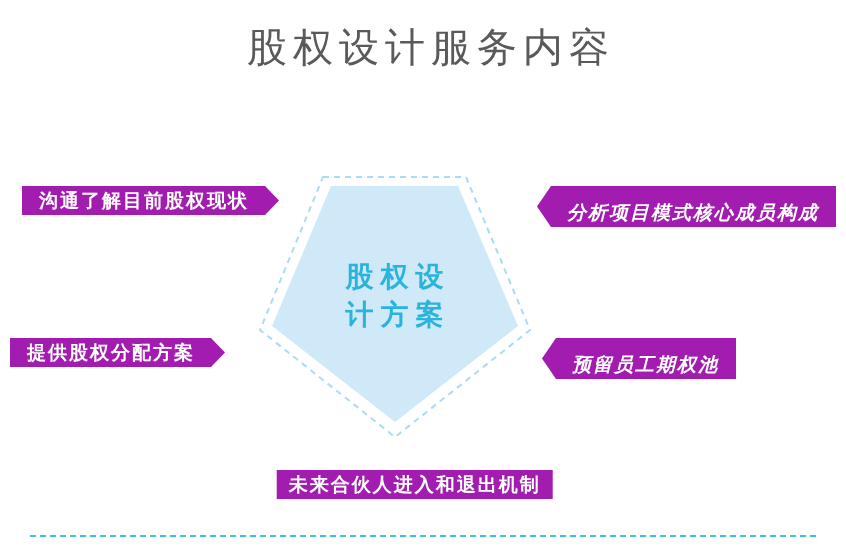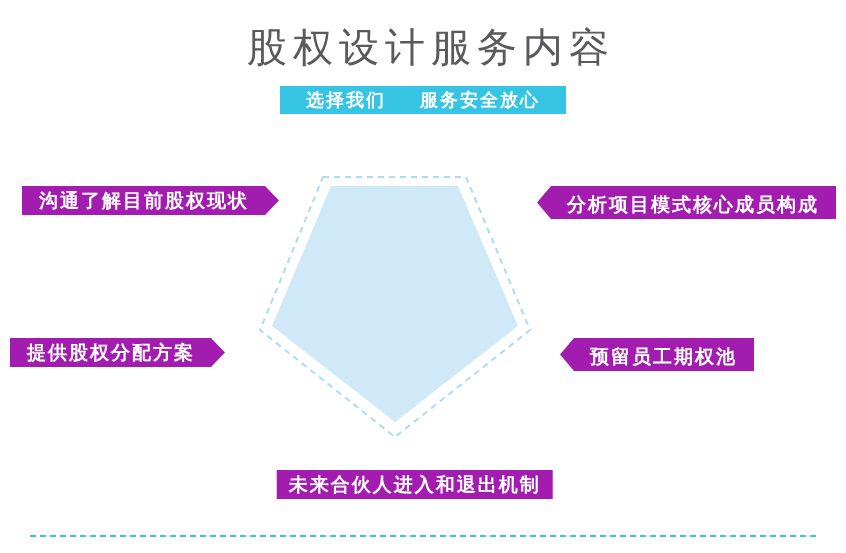--- a/index.html
+++ b/index.html
@@ -53,31 +53,32 @@
     font-size: 19px;
     font-weight: bold;
     white-space: nowrap;
     letter-spacing: 2px;
   }
   .ribbon.point-right {
     padding: 0 30px 0 17px;
     clip-path: polygon(0 0, calc(100% - 14px) 0, 100% 50%, calc(100% - 14px) 100%, 0 100%);
   }
   .ribbon.point-left {
-    padding: 4px 17px 0 30px;
+    padding: 12px 17px 0 30px;
     clip-path: polygon(14px 0, 100% 0, 100% 100%, 14px 100%, 0 50%);
+    font-style: italic;
   }
   .ribbon.flat {
     padding: 0 12px;
     text-align: center;
   }
   .label-top-left    { left: 22px;  top: 186px; }
   .label-top-right   { right: 10px; top: 186px; }
   .label-mid-left    { left: 10px;  top: 338px; }
-  .label-mid-right   { right: 92px; top: 338px; }
+  .label-mid-right   { right: 110px; top: 338px; }
   .label-bottom      { left: 50%; transform: translateX(-53%); top: 470px; }
   .pentagon-svg {
     position: absolute;
     left: 248px;
     top: 165px;
     width: 300px;
     height: 285px;
   }
   .pentagon-text {
     position: absolute;
@@ -99,30 +100,30 @@
     border-top: 2px dashed #35c4e3;
   }
 </style>
 </head>
 <body>
 
 <div class="canvas">
 
   <h1 class="page-title">股权设计服务内容</h1>
 
-  <div class="banner">
-    <span>选择我们</span>
-    <span>服务安全放心</span>
-  </div>
 
   <svg class="pentagon-svg" viewBox="0 0 300 285" xmlns="http://www.w3.org/2000/svg">
     <polygon points="75,12 218,12 282,165 147,272 12,165" fill="none" stroke="#a9dcf5" stroke-width="2" stroke-dasharray="6 5"></polygon>
     <polygon points="83,21 210,21 270,161 147,257 24,161" fill="#cfe9f8" stroke="none"></polygon>
   </svg>
 
+  <div class="pentagon-text">
+    <span>股权设</span><br>
+    <span>计方案</span>
+  </div>
 
   <div class="ribbon point-right label-top-left">沟通了解目前股权现状</div>
 
   <div class="ribbon point-left label-top-right">分析项目模式核心成员构成</div>
 
   <div class="ribbon point-right label-mid-left">提供股权分配方案</div>
 
   <div class="ribbon point-left label-mid-right">预留员工期权池</div>
 
   <div class="ribbon flat label-bottom">未来合伙人进入和退出机制</div>

